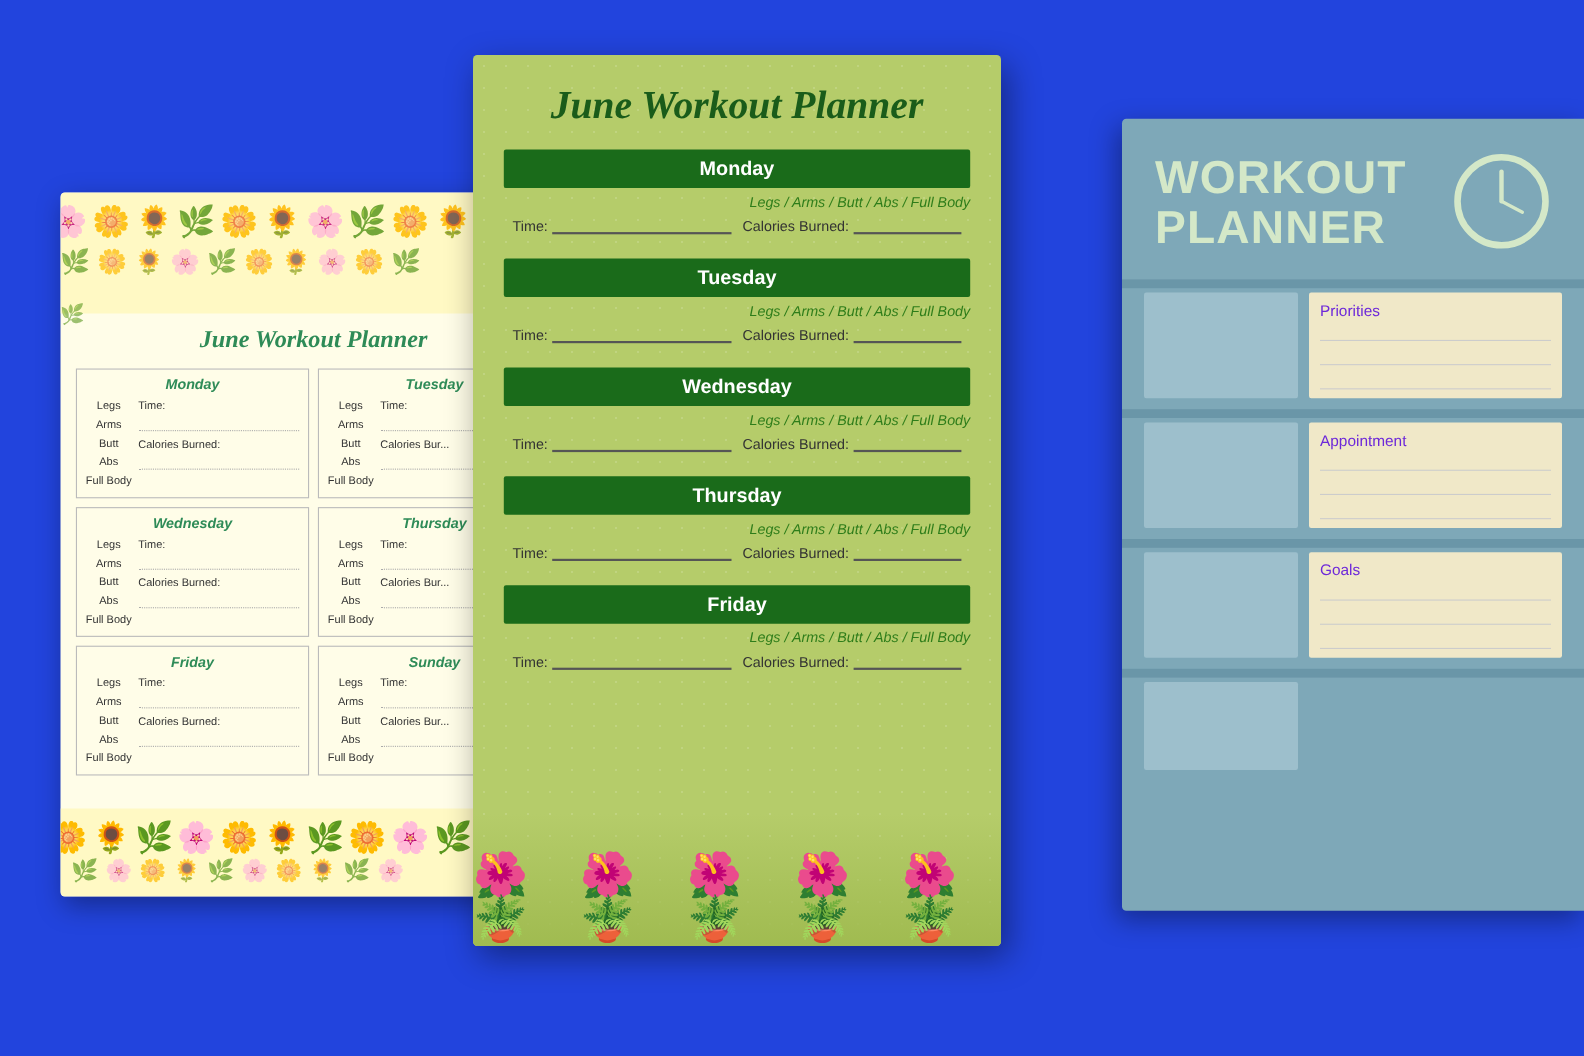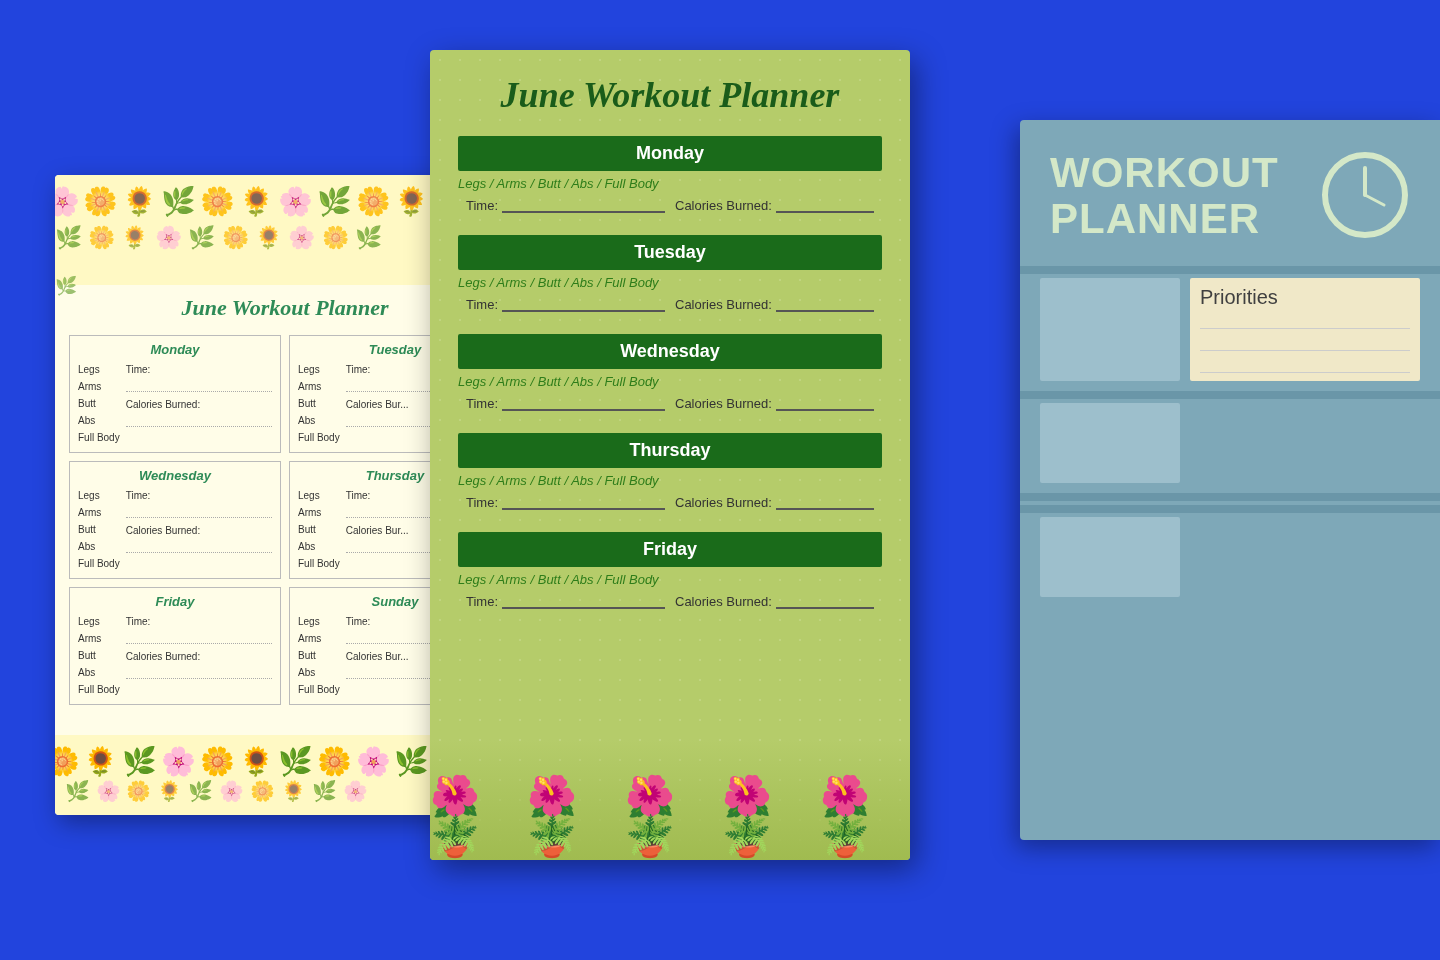--- a/index.html
+++ b/index.html
@@ -81,20 +81,21 @@
       margin-bottom: 4px;
     }
     .day-box .day-content {
       display: flex;
       gap: 6px;
       font-size: 10px;
       color: #333;
     }
     .day-box .day-items {
       line-height: 1.7;
+      text-align: center;
     }
     .day-box .day-fields {
       flex: 1;
       line-height: 1.7;
     }
     .day-box .day-fields .field-line {
       border-bottom: 1px dotted #aaa;
       margin-bottom: 4px;
       height: 14px;
     }
@@ -174,21 +175,21 @@
     .day-section .day-bar {
       background: #1a6b1a;
       color: white;
       text-align: center;
       font-size: 18px;
       font-weight: bold;
       padding: 7px 0;
       border-radius: 2px;
     }
     .day-section .day-sub {
-      text-align: left;
+      text-align: right;
       color: #2e7d1a;
       font-size: 13px;
       padding: 5px 0 2px;
       font-style: italic;
     }
     .day-section .day-fields-row {
       display: flex;
       gap: 10px;
       padding: 4px 8px 8px;
       font-size: 13px;
@@ -221,21 +222,21 @@
     }
     .flower-pot {
       font-size: 40px;
       line-height: 1;
     }
 
     
     .card-right {
       position: absolute;
       right: 0;
-      top: 120px;
+      top: 108px;
       width: 420px;
       height: 720px;
       background: #7ea8b8;
       border-radius: 4px 0 0 4px;
       box-shadow: -4px 8px 24px rgba(0,0,0,0.35);
       z-index: 1;
       overflow: hidden;
     }
     .card-right .right-header {
       padding: 30px 30px 20px;
@@ -264,22 +265,22 @@
       border-radius: 2px;
       flex-shrink: 0;
     }
     .right-section .section-box-right {
       flex: 1;
       background: #f0e8c8;
       border-radius: 2px;
       padding: 8px 10px;
     }
     .right-section .section-box-right .section-label {
-      font-size: 20px;
-      color: #404040;
+      font-size: 14px;
+      color: #6d28d9;
       margin-bottom: 4px;
     }
     .right-section .section-box-right .section-lines {
       display: flex;
       flex-direction: column;
       gap: 6px;
     }
     .right-section .section-box-right .section-line {
       border-bottom: 1px solid #ccc;
       height: 16px;
@@ -510,24 +511,43 @@
         <div class="section-line"></div>
         <div class="section-line"></div>
       </div>
     </div>
   </div>
 
   <div class="h-bar"></div>
 
   <div class="right-section">
     <div class="section-box-left"></div>
-  </div>
-
-  <div class="h-bar"></div>
-
+    <div class="section-box-right">
+      <div class="section-label">Appointment</div>
+      <div class="section-lines">
+        <div class="section-line"></div>
+        <div class="section-line"></div>
+        <div class="section-line"></div>
+      </div>
+    </div>
+  </div>
 
   <div class="h-bar"></div>
 
   <div class="right-section">
     <div class="section-box-left"></div>
+    <div class="section-box-right">
+      <div class="section-label">Goals</div>
+      <div class="section-lines">
+        <div class="section-line"></div>
+        <div class="section-line"></div>
+        <div class="section-line"></div>
+      </div>
+    </div>
+  </div>
+
+  <div class="h-bar"></div>
+
+  <div class="right-section">
+    <div class="section-box-left"></div>
   </div>
 
 </div>
 
 </body></html>

